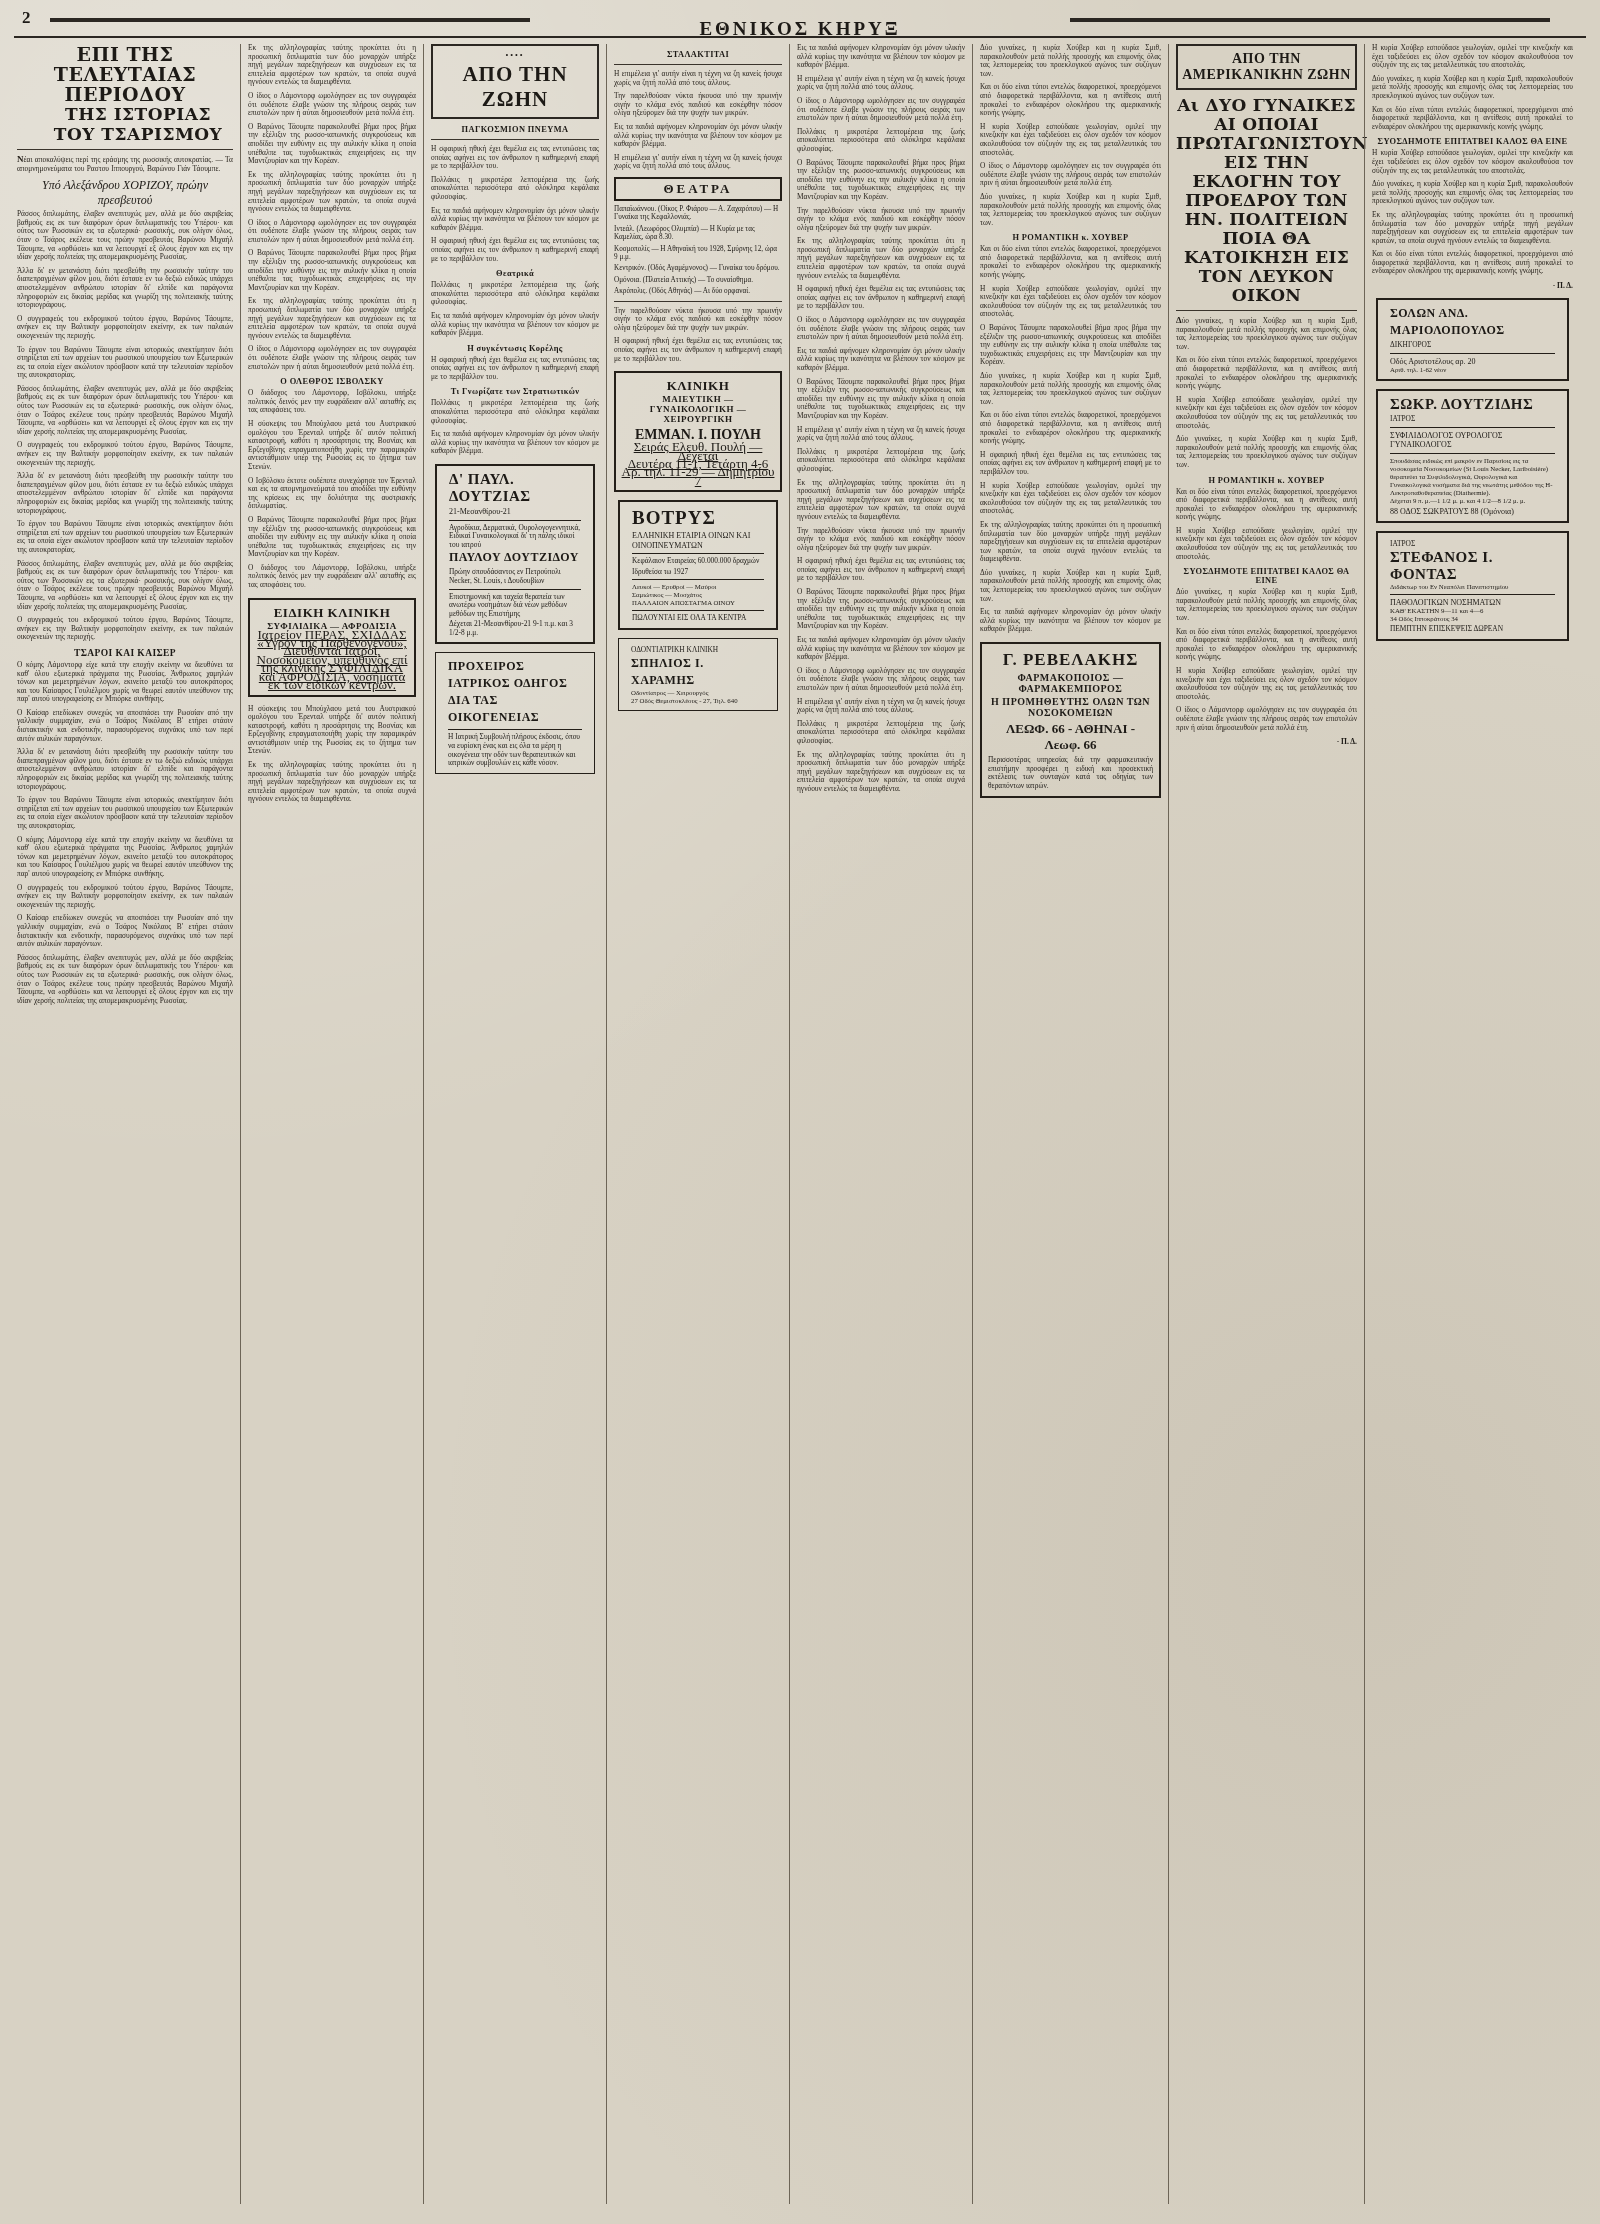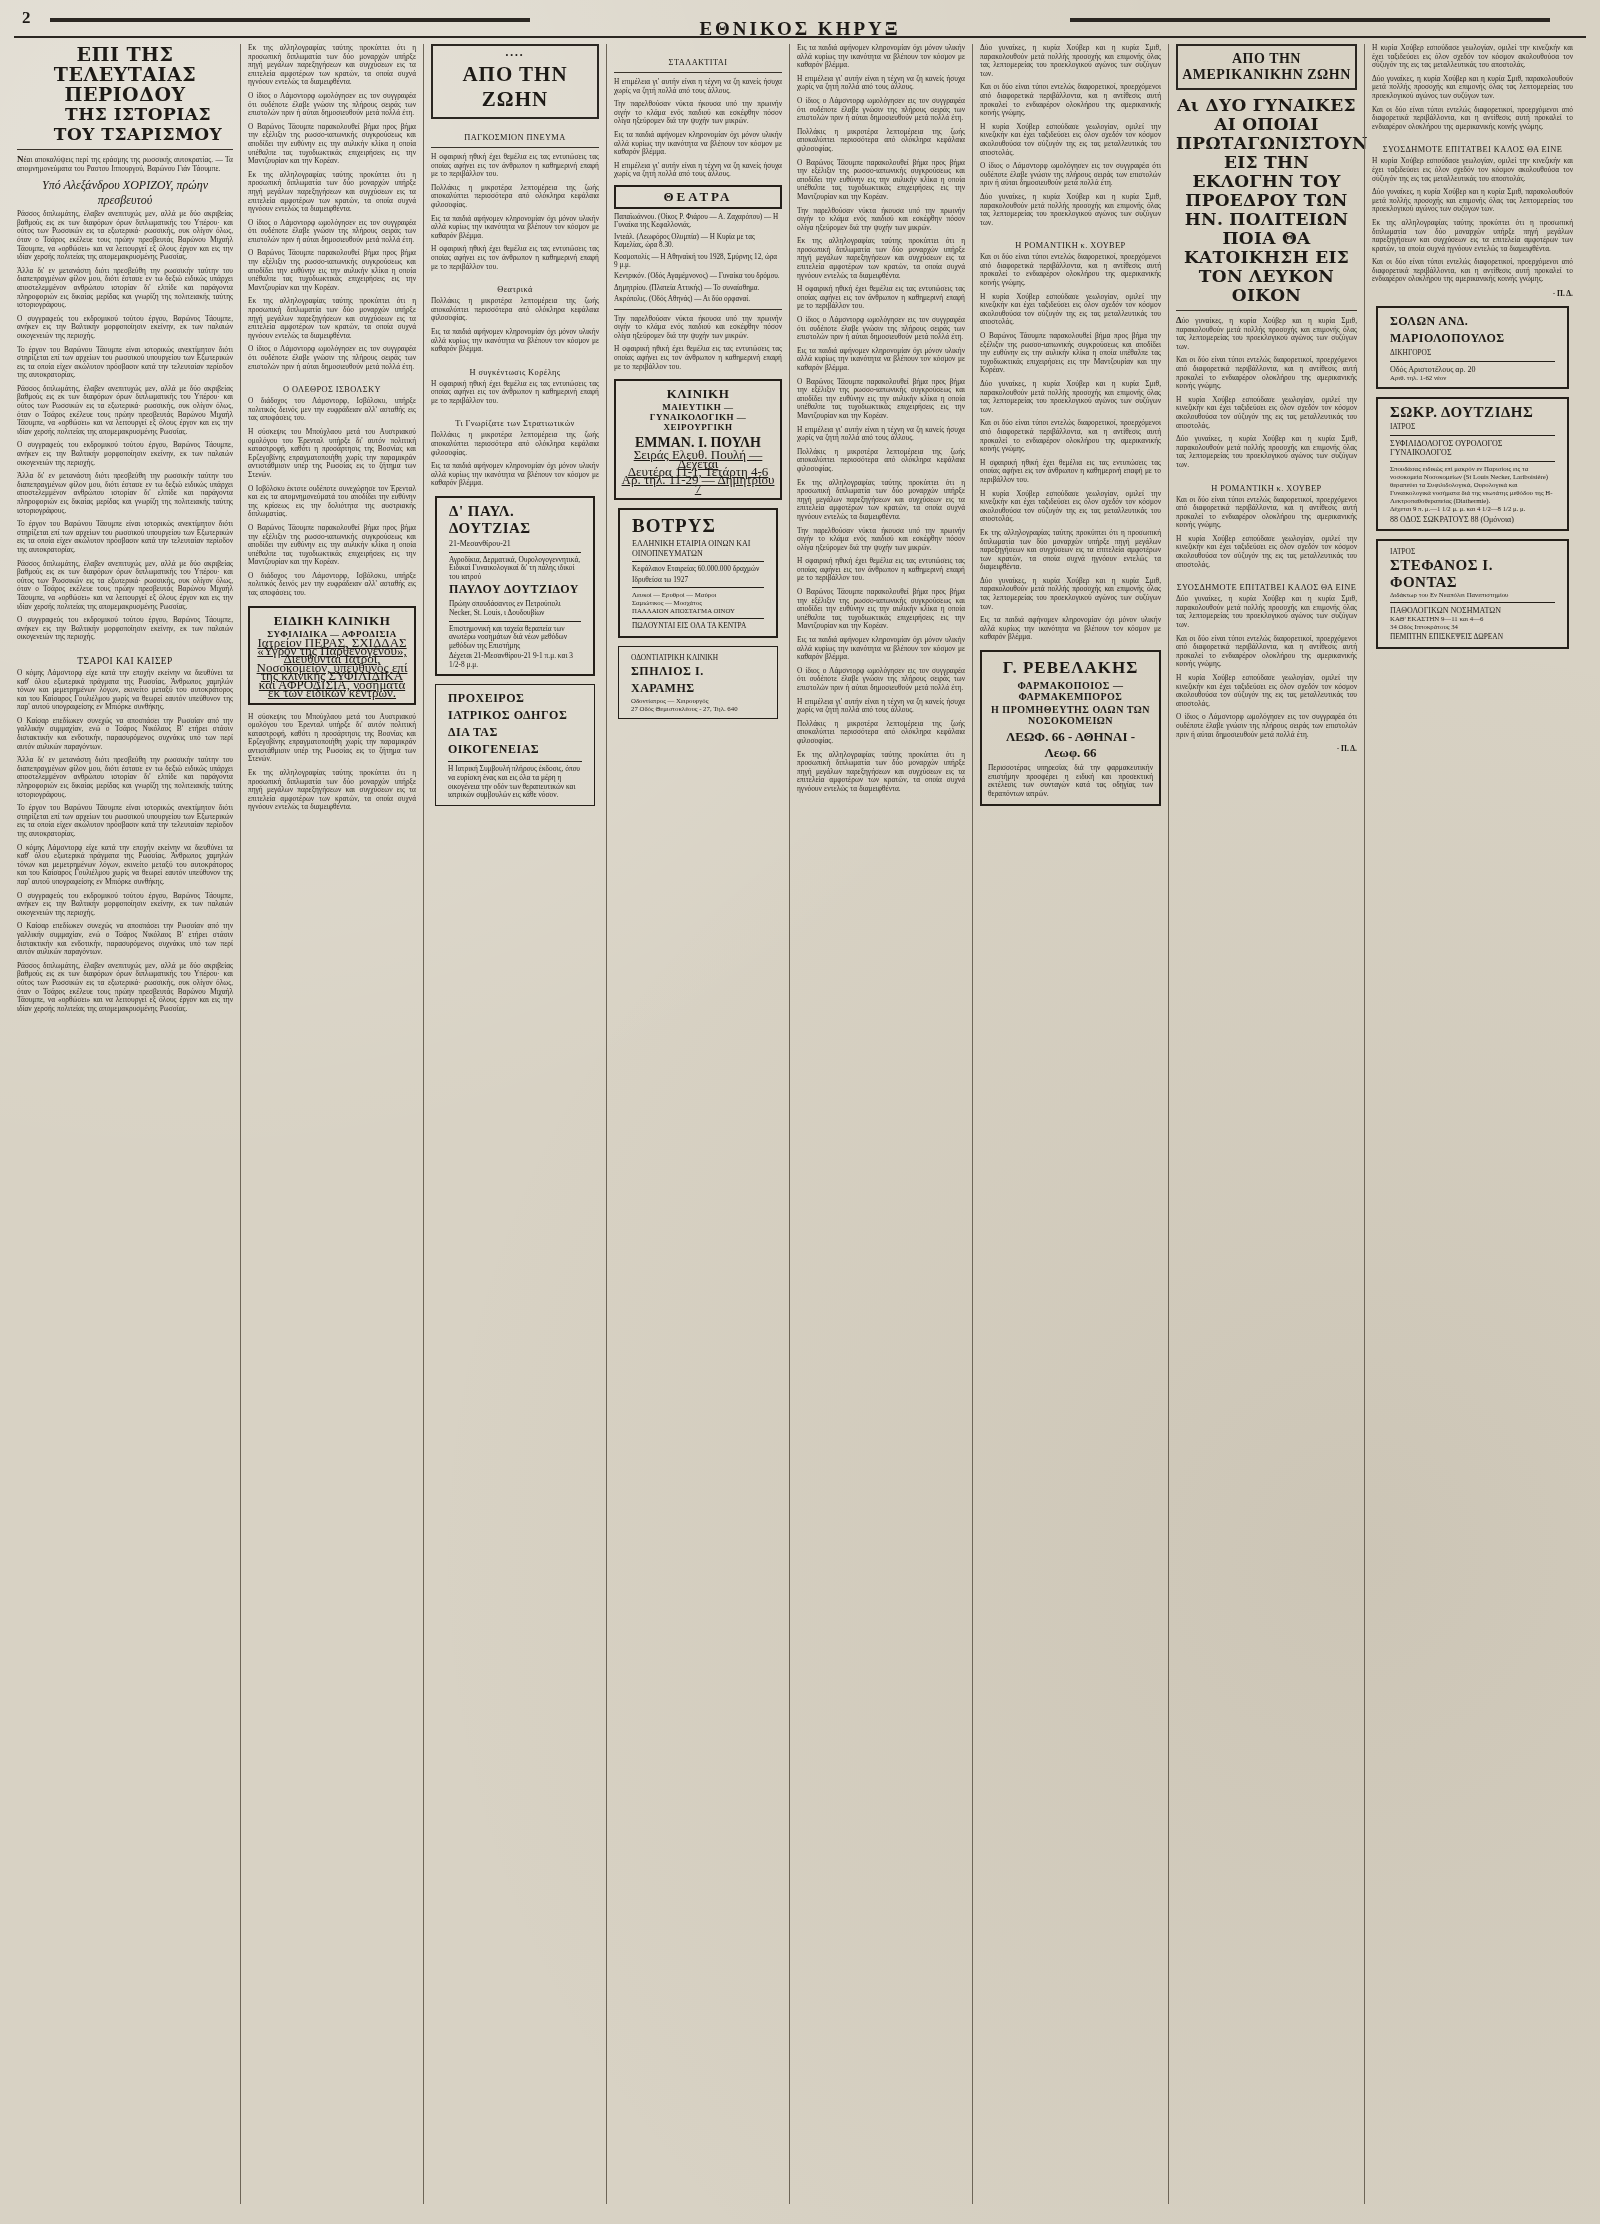--- a/index.html
+++ b/index.html
@@ -53,21 +53,21 @@
   .rule{border-top:1px solid #3a342c;margin:5px 0;}
   .byline{text-align:center;font-style:italic;font-size:12px;margin:2px 0;}
 
   
   .tx{
     font-size:7.4px;line-height:8.6px;text-align:justify;
     hyphens:auto;word-spacing:.4px;margin:0 0 5px 0;color:#241f19;
   }
   .tx.first::first-letter{font-size:9px;font-weight:bold;}
   .sub{
-    font-size:9.5px;font-weight:normal;text-align:center;margin:14px 0 3px 0;letter-spacing:.4px;
+    font-size:9.5px;font-weight:bold;text-align:center;margin:6px 0 3px 0;letter-spacing:.4px;
   }
   .sub.small{font-size:8.4px;}
   .dotline{text-align:center;font-size:8px;letter-spacing:2px;margin:2px 0;}
 
   
   .boxhead{
     border:2px solid #2b2722;padding:3px 4px 5px 4px;margin:0 0 6px 0;text-align:center;
   }
   .boxhead .t1{font-size:21px;font-weight:bold;letter-spacing:1px;}
   .boxhead .t2{font-size:14px;font-weight:bold;letter-spacing:.5px;margin-top:2px;}
@@ -234,21 +234,21 @@
       <p class="tx">Η επιμέλεια γι' αυτήν είναι η τέχνη να ζη κανείς ήσυχα χωρίς να ζητή πολλά από τους άλλους.</p>
       <p class="tx">Την παρελθούσαν νύκτα ήκουσα υπό την πρωινήν σιγήν το κλάμα ενός παιδιού και εσκέφθην πόσον ολίγα ηξεύρομεν διά την ψυχήν των μικρών.</p>
       <p class="tx">Εις τα παιδιά αφήνομεν κληρονομίαν όχι μόνον υλικήν αλλά κυρίως την ικανότητα να βλέπουν τον κόσμον με καθαρόν βλέμμα.</p>
       <p class="tx">Η επιμέλεια γι' αυτήν είναι η τέχνη να ζη κανείς ήσυχα χωρίς να ζητή πολλά από τους άλλους.</p>
 
       <div class="theatre-bar">ΘΕΑΤΡΑ</div>
       <p class="theat">Παπαϊωάννου. (Οίκος Ρ. Φιάρου — Α. Ζαχαρόπου) — Η Γυναίκα της Κεφαλλονιάς.</p>
       <p class="theat">Ιντεάλ. (Λεωφόρος Ολυμπία) — Η Κυρία με τας Καμελίας, ώρα 8.30.</p>
       <p class="theat">Κοσμοπολίς — Η Αθηναϊκή του 1928, Σμύρνης 12, ώρα 9 μ.μ.</p>
       <p class="theat">Κεντρικόν. (Οδός Αγαμέμνονος) — Γυναίκα του δρόμου.</p>
-      <p class="theat">Δημητρίου. (Πλατεία Αττικής) — Το συναίσθημα.</p>
+      <p class="theat">Ομόνοια. (Πλατεία Αττικής) — Το συναίσθημα.</p>
       <p class="theat">Ακρόπολις. (Οδός Αθηνάς) — Αι δύο ορφαναί.</p>
       <div class="rule"></div>
       <p class="tx">Την παρελθούσαν νύκτα ήκουσα υπό την πρωινήν σιγήν το κλάμα ενός παιδιού και εσκέφθην πόσον ολίγα ηξεύρομεν διά την ψυχήν των μικρών.</p>
       <p class="tx">Η σφαιρική ηθική έχει θεμέλια εις τας εντυπώσεις τας οποίας αφήνει εις τον άνθρωπον η καθημερινή επαφή με το περιβάλλον του.</p>
 
       <div class="clinic">
         <div class="t">ΚΛΙΝΙΚΗ</div>
         <div class="s">ΜΑΙΕΥΤΙΚΗ — ΓΥΝΑΙΚΟΛΟΓΙΚΗ — ΧΕΙΡΟΥΡΓΙΚΗ</div>
         <div class="n">ΕΜΜΑΝ. Ι. ΠΟΥΛΗ</div>
         <div class="l">Σειράς Ελευθ. Πουλή — Δέχεται</div>

